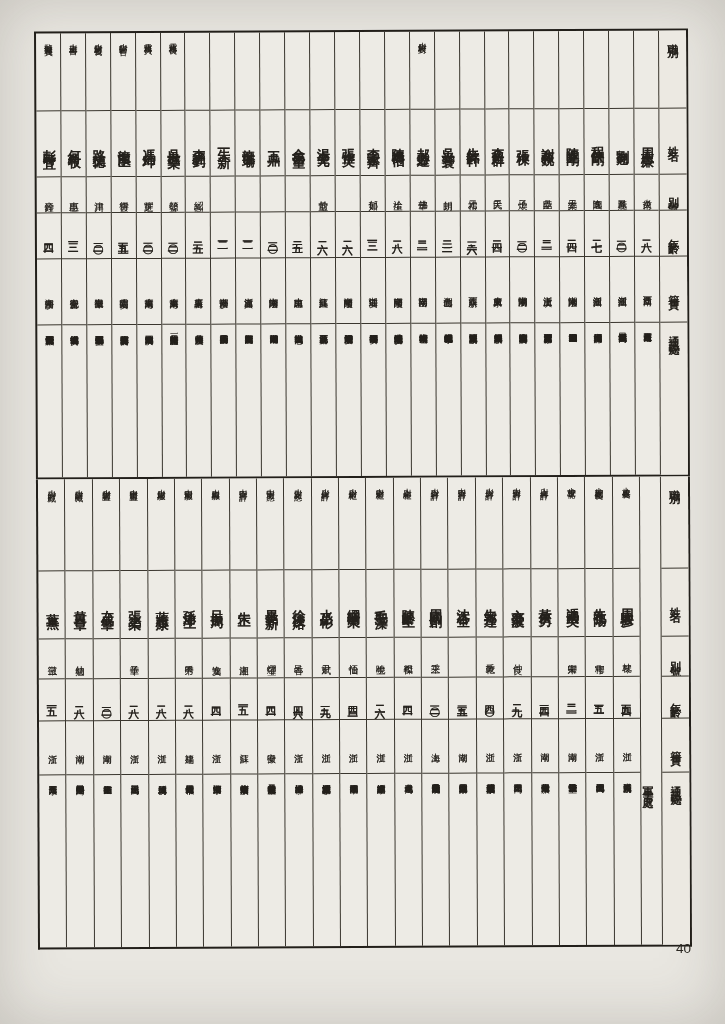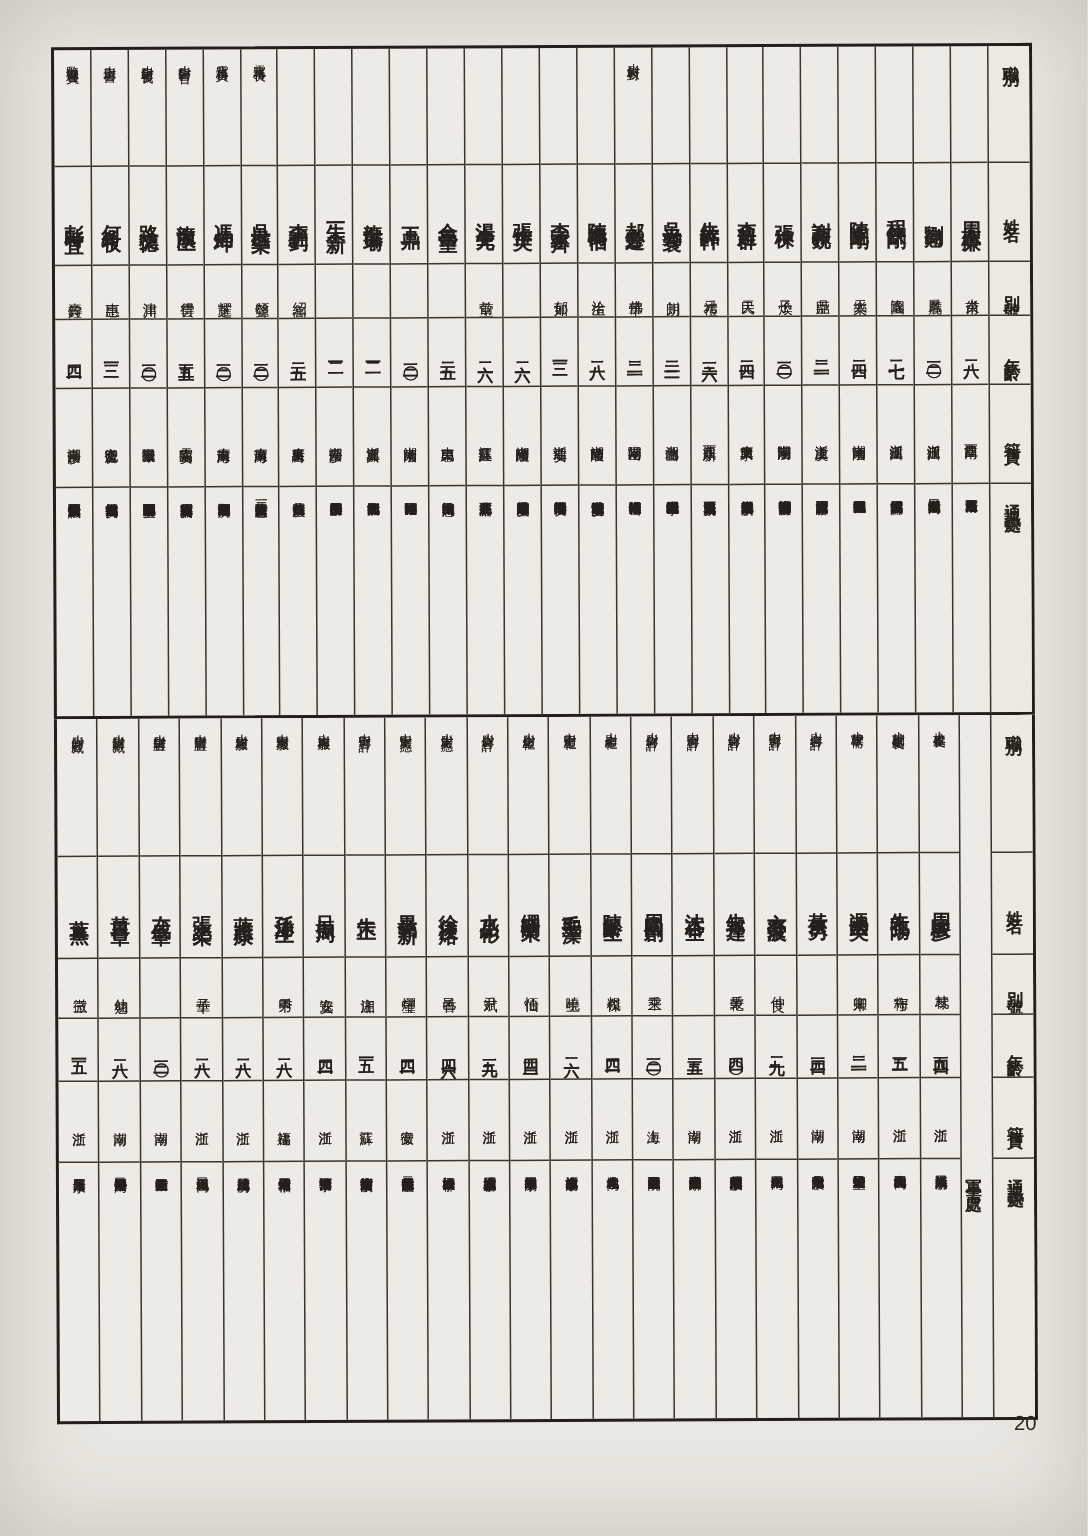--- a/index.html
+++ b/index.html
@@ -1029,13 +1029,13 @@
         <div class="cell r4">
           <div class="vtext">浙江</div>
         </div>
         <div class="cell r5">
           <div class="vtext">永嘉三角門三号</div>
         </div>
       </div>
     </div>
 </div>
 
-<span class="page-number">20</span>
+<span class="page-number">40</span>
 
 </body></html>

